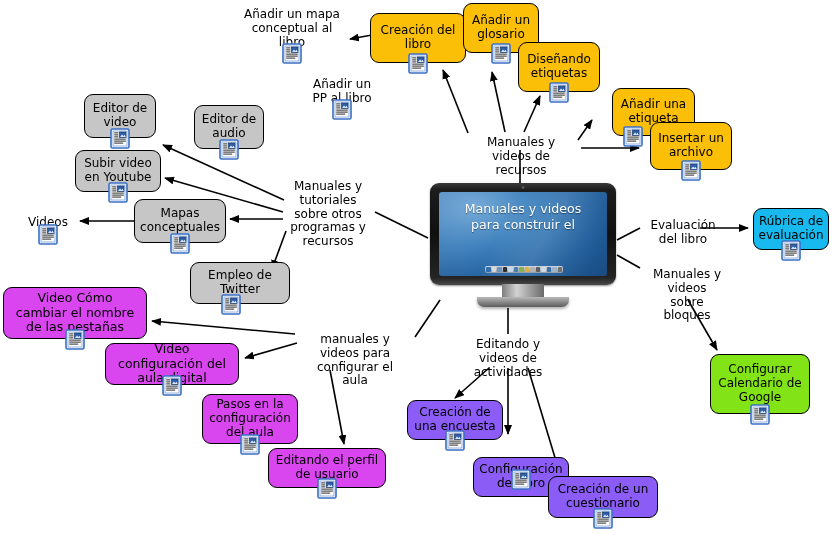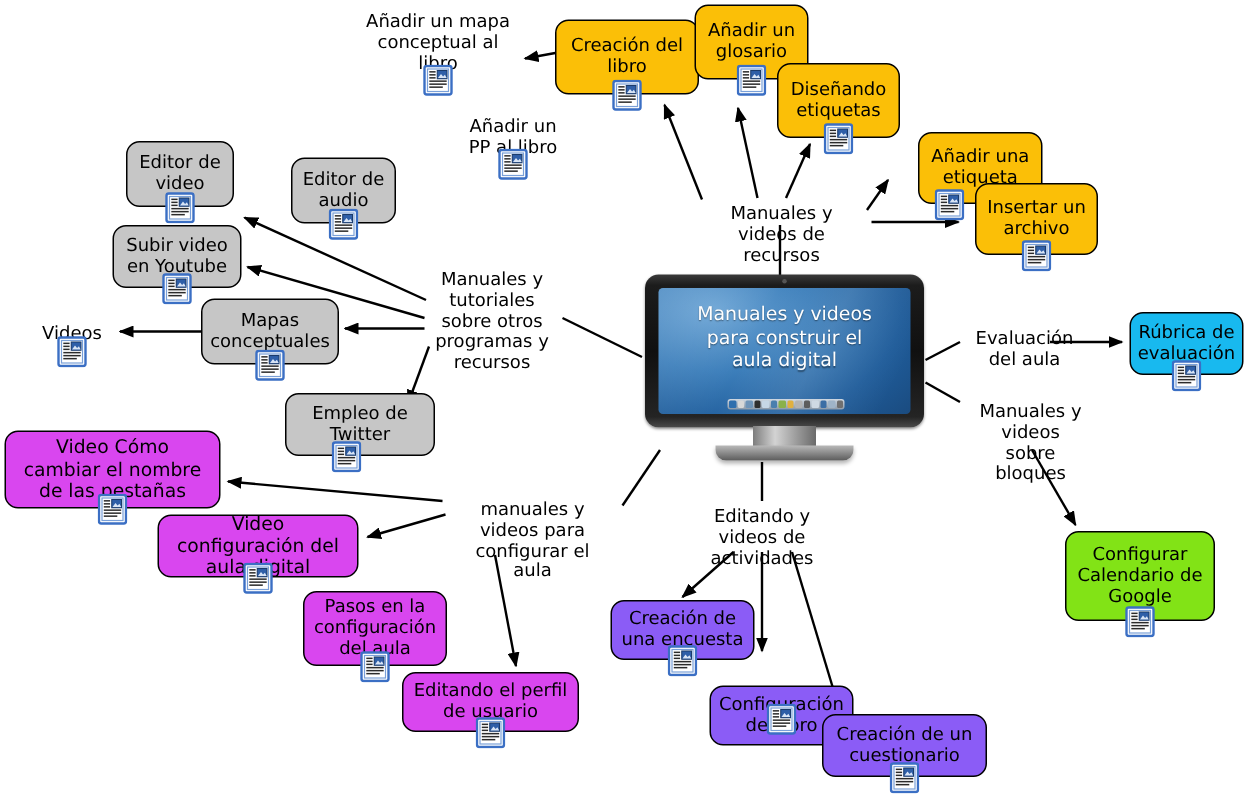--- a/index.html
+++ b/index.html
@@ -106,21 +106,20 @@
     </g>
   </svg>
 
   <div id="monitor">
     <div class="mon-bezel">
       <div class="mon-cam"></div>
       <div class="mon-screen">
         <div class="mon-text">
           <div>Manuales y videos</div>
           <div>para construir el</div>
-          <div>aula digital</div>
         </div>
         <div class="mon-dock">
           <i style="background:#2f6fae"></i>
             <i style="background:#d8d8d8"></i>
           <i style="background:#6f94b8"></i>
             <i style="background:#2e2e2e"></i>
           <i style="background:#c6d7e6"></i>
             <i style="background:#4a7fae"></i>
           <i style="background:#8ab14a"></i>
             <i style="background:#e0b040"></i>
@@ -562,19 +561,19 @@
       <div class="node plain" style="left: 283px; top: 180px; width: 90px; font-size: 12px;">
         <span class="lbl">Manuales y tutoriales sobre otros programas y recursos</span>
       </div>
       <div class="node plain" style="left: 297px; top: 333px; width: 116px; font-size: 12px;">
         <span class="lbl">manuales y videos para configurar el aula</span>
       </div>
       <div class="node plain" style="left: 450px; top: 338px; width: 116px; font-size: 12px;">
         <span class="lbl">Editando y videos de actividades</span>
       </div>
       <div class="node plain" style="left: 640px; top: 219px; width: 86px; font-size: 12px;">
-        <span class="lbl">Evaluación del aula</span>
+        <span class="lbl">Evaluación del libro</span>
       </div>
       <div class="node plain" style="left: 645px; top: 268px; width: 84px; font-size: 12px;">
         <span class="lbl">Manuales y videos sobre bloques</span>
       </div>
     </div>
 </div>
 
 </body></html>

